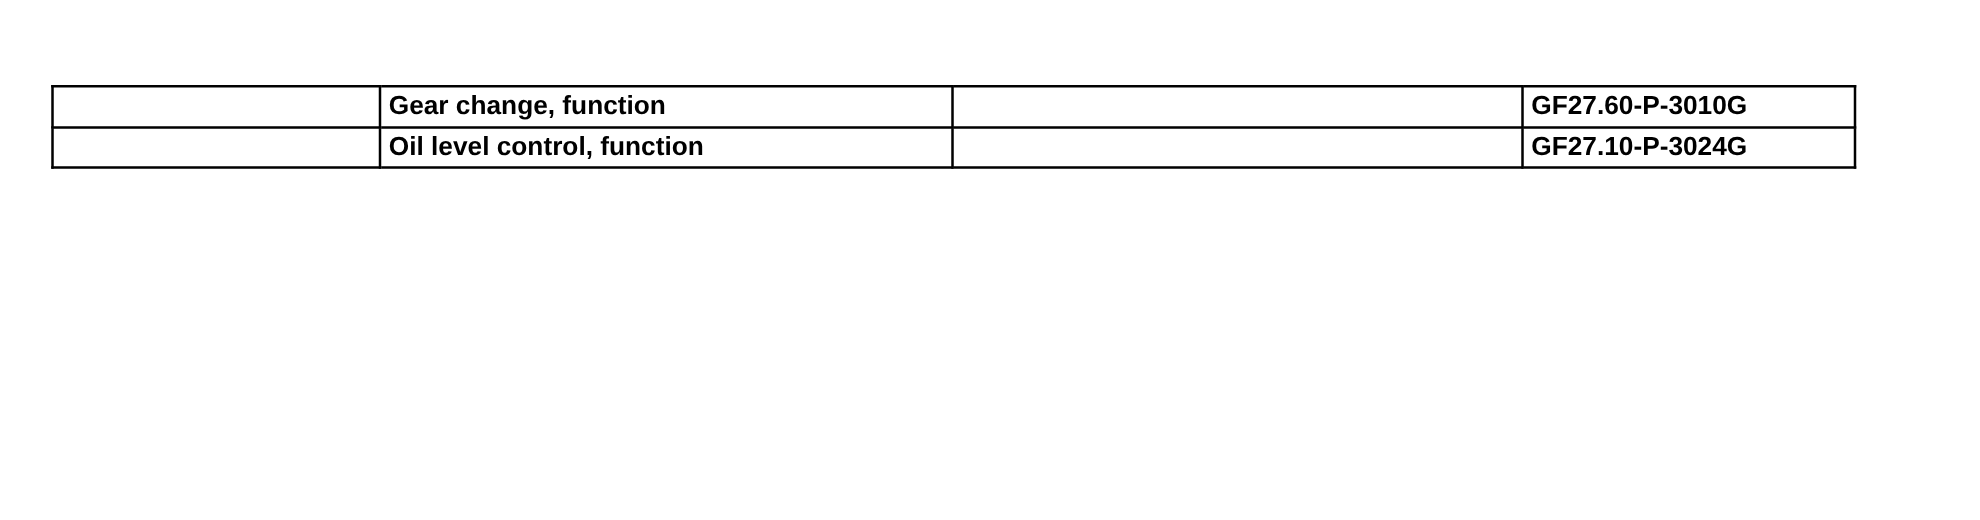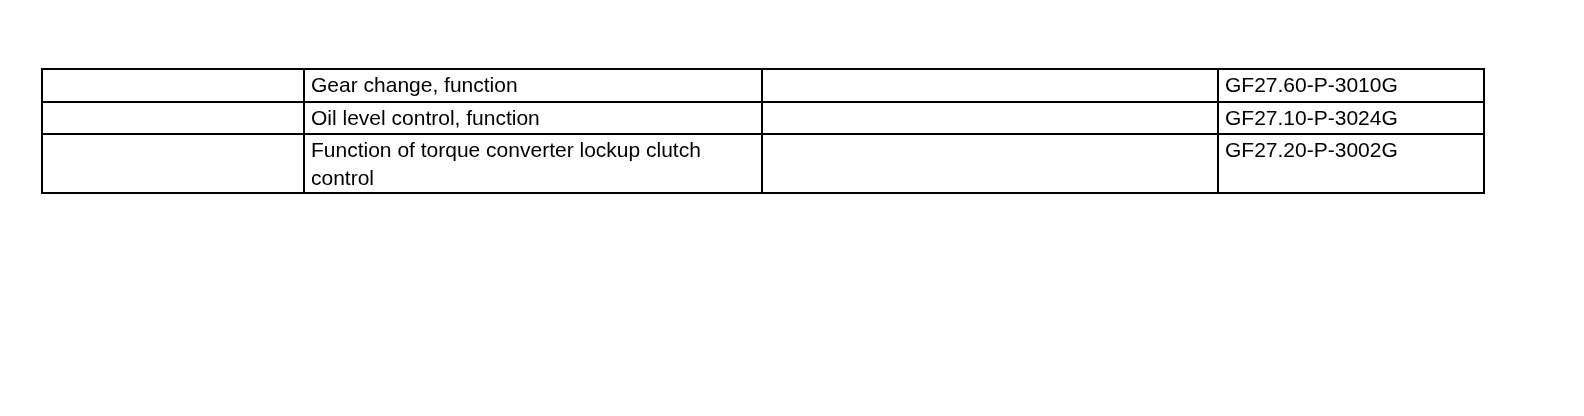--- a/index.html
+++ b/index.html
@@ -30,21 +30,21 @@
     font-size: 21px;
     line-height: 28px;
     overflow: hidden;
     white-space: normal;
     word-wrap: break-word;
   }
   col.col-empty-left   { width: 262px; }
   col.col-description  { width: 458px; }
   col.col-empty-middle { width: 456px; }
   col.col-code         { width: 266px; }
-  tr[data-name="table-row"]            { height: 33px; }
+  tr[data-name="table-row"]            { height: 33px; font-weight: bold; }
   tr[data-name="table-row"]:nth-child(2){ height: 32px; }
   tr[data-name="table-row"]:nth-child(3){ height: 31px; }
   tr[data-name="table-row"]:nth-child(4){ height: 33px; margin-left: 20px; }
   tr[data-name="table-row"]:nth-child(5){ height: 60px; }
 </style>
 </head>
 <body>
 
 <table class="doc-table" data-name="service-function-table">
   <colgroup data-name="table-colgroup">
@@ -60,20 +60,14 @@
         <td data-name="cell-description">Gear change, function</td>
         <td data-name="cell-empty-middle"></td>
         <td data-name="cell-document-code">GF27.60-P-3010G</td>
       </tr>
       <tr data-name="table-row">
         <td data-name="cell-empty-left"></td>
         <td data-name="cell-description">Oil level control, function</td>
         <td data-name="cell-empty-middle"></td>
         <td data-name="cell-document-code">GF27.10-P-3024G</td>
       </tr>
-      <tr data-name="table-row">
-        <td data-name="cell-empty-left"></td>
-        <td data-name="cell-description">Function of torque converter lockup clutch control</td>
-        <td data-name="cell-empty-middle"></td>
-        <td data-name="cell-document-code">GF27.20-P-3002G</td>
-      </tr>
     </tbody>
 </table>
 
 </body></html>

